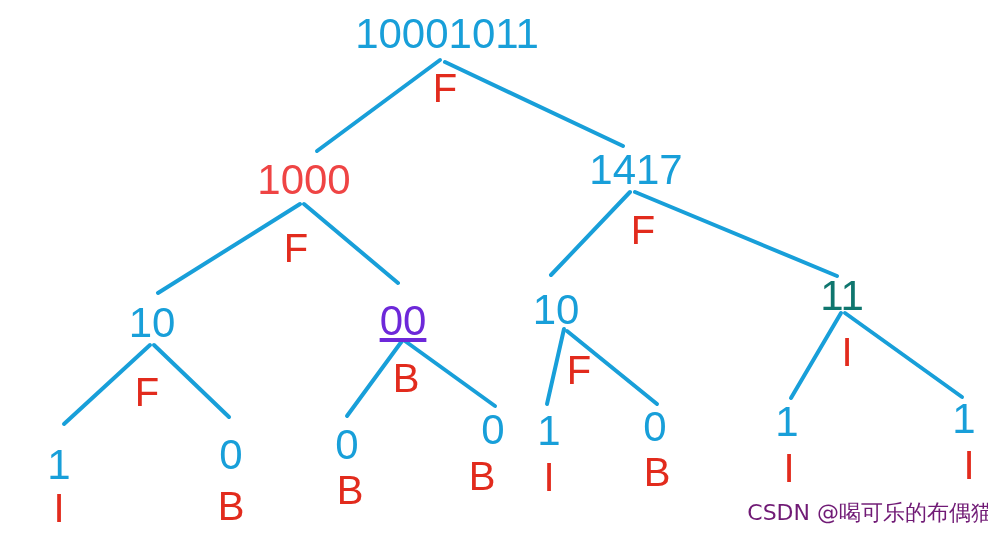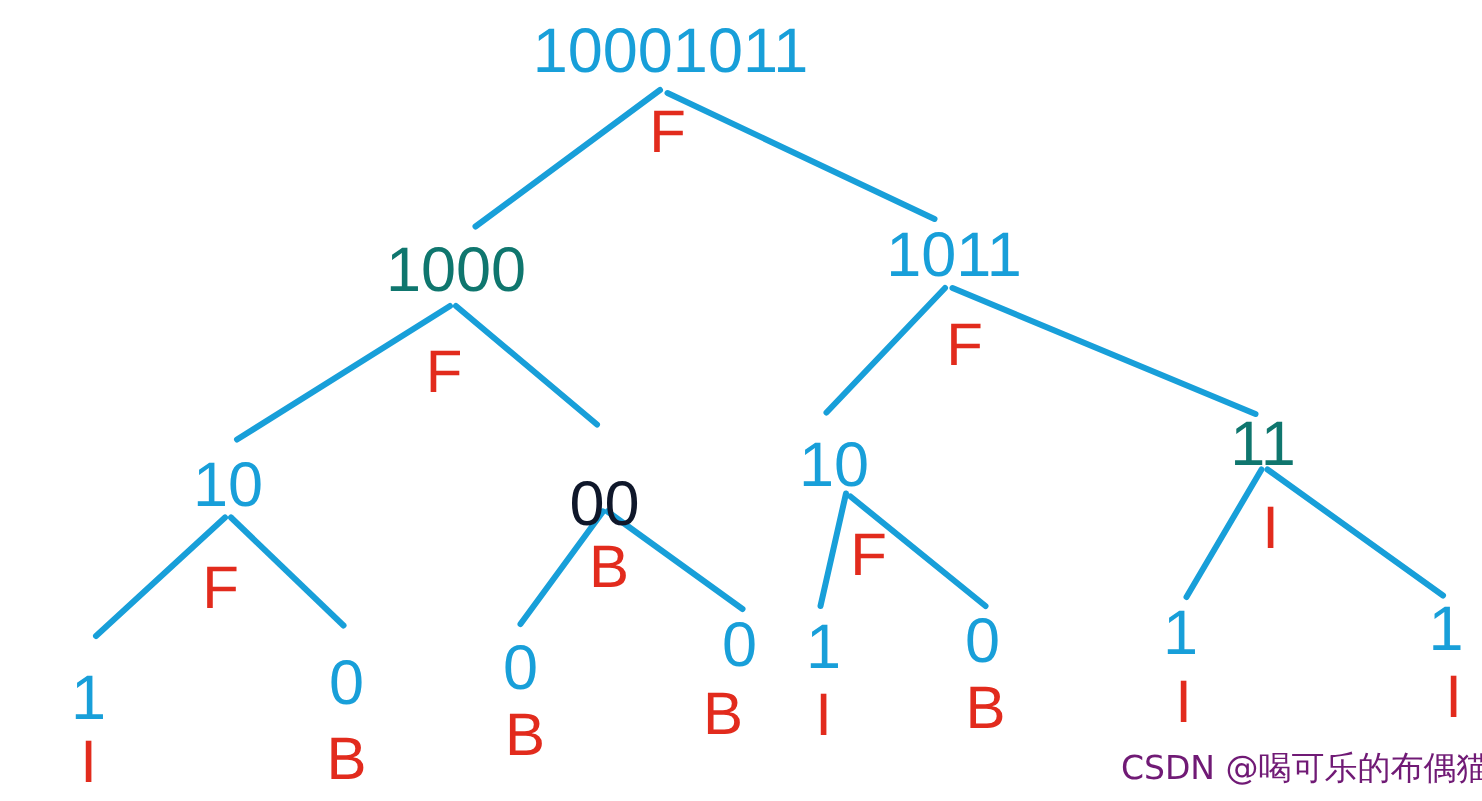--- a/index.html
+++ b/index.html
@@ -86,27 +86,27 @@
       <line x1="391" y1="341" x2="336" y2="416" stroke="#189fd9" stroke-width="4" stroke-linecap="round"></line>
       <line x1="394" y1="341" x2="484" y2="406" stroke="#189fd9" stroke-width="4" stroke-linecap="round"></line>
       <line x1="553" y1="329" x2="536" y2="404" stroke="#189fd9" stroke-width="4" stroke-linecap="round"></line>
       <line x1="556" y1="331" x2="646" y2="404" stroke="#189fd9" stroke-width="4" stroke-linecap="round"></line>
       <line x1="830" y1="313" x2="780" y2="398" stroke="#189fd9" stroke-width="4" stroke-linecap="round"></line>
       <line x1="834" y1="313" x2="951" y2="397" stroke="#189fd9" stroke-width="4" stroke-linecap="round"></line>
     </svg>
   <div class="nodes">
       <div class="node-value" style="left: 436px; top: 34px; color: rgb(24, 159, 217);">10001011</div>
       <div class="node-result" style="left: 434px; top: 88px; color: rgb(226, 43, 29);">F</div>
-      <div class="node-value" style="left: 293px; top: 180px; color: #0f766e;">1000</div>
+      <div class="node-value" style="left: 293px; top: 180px; color: #ef4444;">1000</div>
       <div class="node-result" style="left: 285px; top: 248px; color: rgb(226, 43, 29);">F</div>
-      <div class="node-value" style="left: 625px; top: 170px; color: rgb(24, 159, 217);">1011</div>
+      <div class="node-value" style="left: 625px; top: 170px; color: rgb(24, 159, 217);">1417</div>
       <div class="node-result" style="left: 632px; top: 230px; color: rgb(226, 43, 29);">F</div>
       <div class="node-value" style="left: 141px; top: 323px; color: rgb(24, 159, 217);">10</div>
       <div class="node-result" style="left: 136px; top: 392px; color: rgb(226, 43, 29);">F</div>
-      <div class="node-value" style="left: 392px; top: 336px; color: #0f172a;">00</div>
+      <div class="node-value" style="left: 392px; top: 321px; color: #6d28d9; text-decoration: underline;">00</div>
       <div class="node-result" style="left: 395px; top: 378px; color: rgb(226, 43, 29);">B</div>
       <div class="node-value" style="left: 545px; top: 310px; color: rgb(24, 159, 217);">10</div>
       <div class="node-result" style="left: 568px; top: 370px; color: rgb(226, 43, 29);">F</div>
       <div class="node-value" style="left: 831px; top: 296px; color: #0f766e;">11</div>
       <div class="node-result" style="left: 836px; top: 352px; color: rgb(226, 43, 29);">I</div>
       <div class="node-value" style="left: 48px; top: 465px; color: rgb(24, 159, 217);">1</div>
       <div class="node-result" style="left: 48px; top: 508px; color: rgb(226, 43, 29);">I</div>
       <div class="node-value" style="left: 220px; top: 455px; color: rgb(24, 159, 217);">0</div>
       <div class="node-result" style="left: 220px; top: 506px; color: rgb(226, 43, 29);">B</div>
       <div class="node-value" style="left: 336px; top: 445px; color: rgb(24, 159, 217);">0</div>

